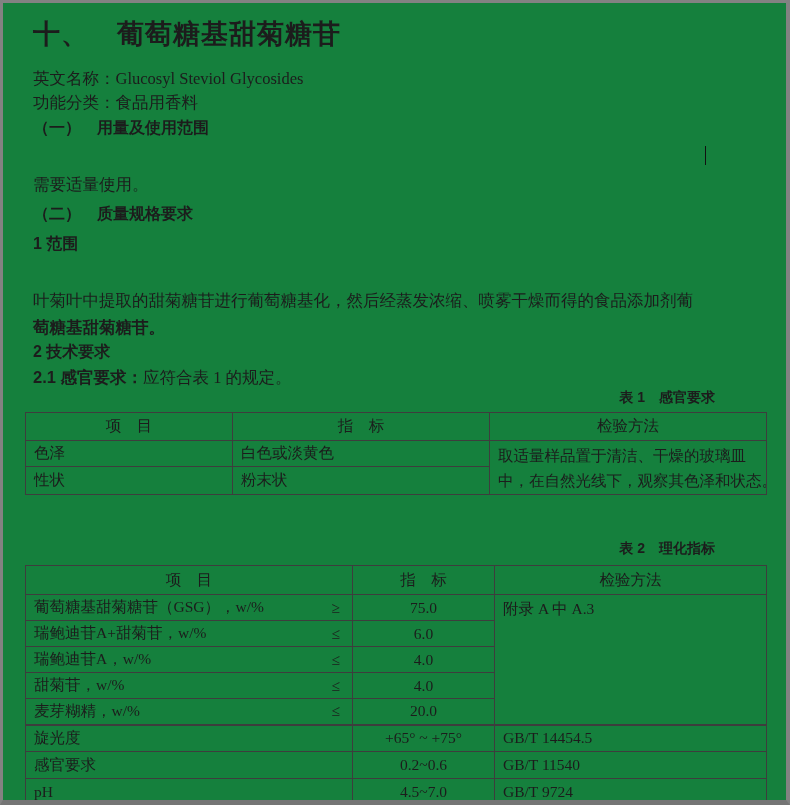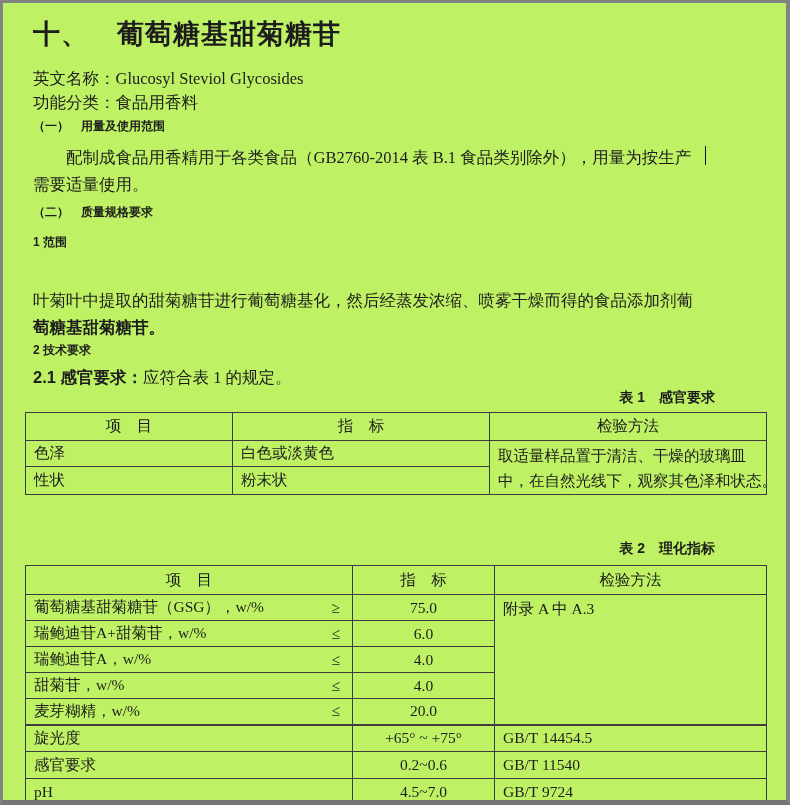--- a/index.html
+++ b/index.html
@@ -1,39 +1,39 @@
 <!DOCTYPE html>
 <html><head>
 <meta charset="utf-8">
 <style>
   html,body{margin:0;padding:0;background:#fff;}
   .page{
     position:relative;
     width:790px;height:805px;
     box-sizing:border-box;
-    background:#bef264;
+    background:#15803d;
     border-top:3px solid #828282;
     border-left:3px solid #828282;
     border-right:4px solid #828282;
     border-bottom:5px solid #757575;
     overflow:hidden;
     font-family:"Liberation Serif","DejaVu Serif",serif;
     color:#1c1c1c;
   }
   .abs{position:absolute;white-space:pre;}
   .doc-title{
     left:30px;top:13px;
     font-family:"Liberation Sans","DejaVu Sans",sans-serif;
     font-weight:bold;font-size:27px;letter-spacing:1px;
   }
   .fieldline{left:30px;font-size:16.5px;}
   .heading{
     left:30px;
     font-family:"Liberation Sans","DejaVu Sans",sans-serif;
-    font-weight:bold;font-size:12px;
+    font-weight:bold;font-size:16px;
   }
   .bodyline{left:30px;font-size:16.5px;}
   .indent{padding-left:33px;}
   .ital{font-style:italic;}
   .boldpart{font-family:"Liberation Sans","DejaVu Sans",sans-serif;font-weight:bold;}
   .tbl-title{
     left:22px;width:690px;text-align:right;
     font-family:"Liberation Sans","DejaVu Sans",sans-serif;
     font-weight:bold;font-size:14px;
   }
@@ -61,21 +61,20 @@
 <div class="page">
 
   <div class="abs doc-title">十、　葡萄糖基甜菊糖苷</div>
 
   <div class="abs fieldline" style="top:65px;"><span>英文名称：</span><span>Glucosyl Steviol Glycosides</span></div>
 
   <div class="abs fieldline" style="top:89px;"><span>功能分类：</span><span>食品用香料</span></div>
 
   <div class="abs heading" style="top:115px;">（一）　用量及使用范围</div>
 
-  <div class="abs bodyline indent" style="top:144px;">配制成食品用香精用于各类食品（GB2760-2014 表 B.1 食品类别除外），用量为按生产</div>
   <div class="caret"></div>
   <div class="abs bodyline" style="top:171px;">需要适量使用。</div>
 
   <div class="abs heading" style="top:201px;">（二）　质量规格要求</div>
 
   <div class="abs heading" style="top:231px;">1 范围</div>
 
   <div class="abs bodyline" style="top:287px;">叶菊叶中提取的甜菊糖苷进行葡萄糖基化，然后经蒸发浓缩、喷雾干燥而得的食品添加剂葡</div>
   <div class="abs bodyline" style="top:314px;font-weight:bold;">萄糖基甜菊糖苷。</div>
 

